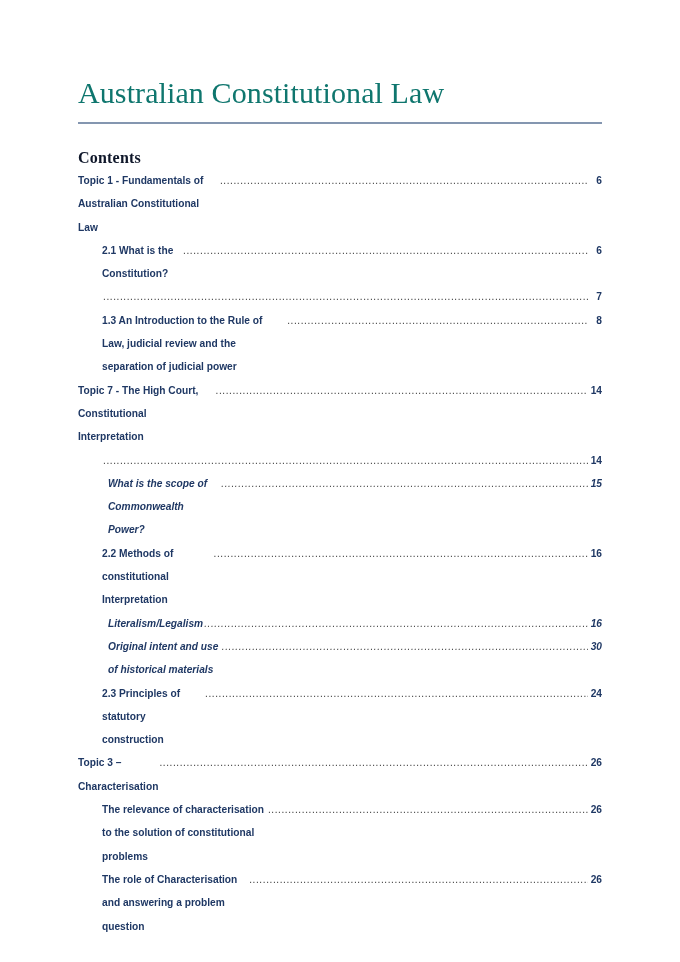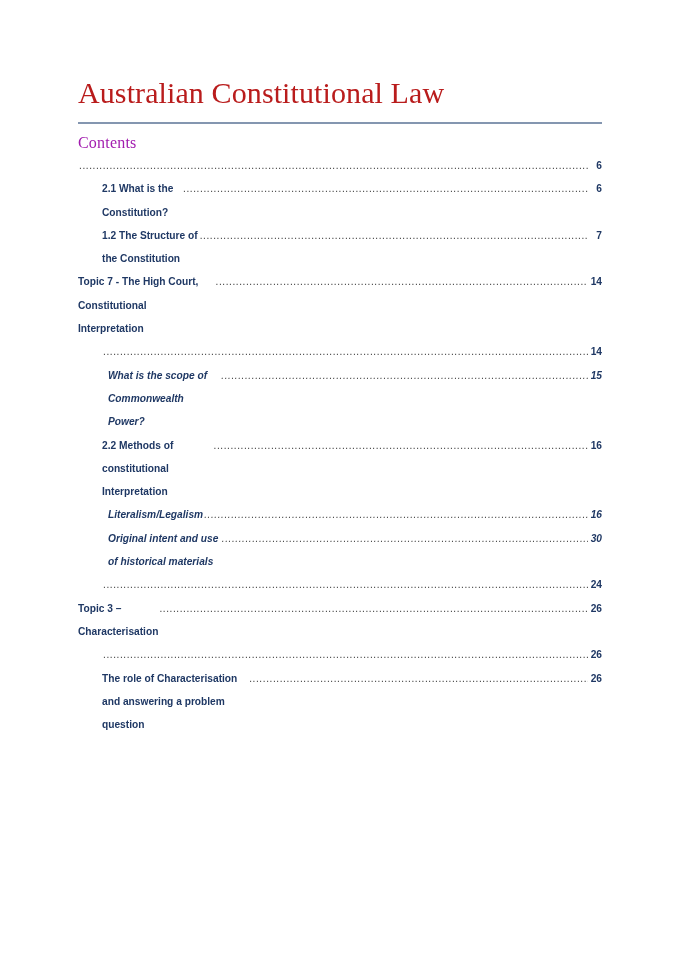--- a/index.html
+++ b/index.html
@@ -29,43 +29,43 @@
     left: 78px;
     top: 0;
     width: 524px;
   }
 
   
   .doc-title {
     font-family: "Liberation Serif", "DejaVu Serif", serif;
     font-size: 30px;
     font-weight: 400;
-    color: #b91c1c;
+    color: #0f766e;
     letter-spacing: 0.1px;
     line-height: 1.1;
     margin: 0;
     padding-top: 76px;
     white-space: nowrap;
   }
 
   .title-rule {
     margin-top: 13px;
     height: 2px;
     background: #8496b0;
     width: 524px;
   }
 
   
   .contents-heading {
     font-family: "Liberation Serif", "DejaVu Serif", serif;
     font-size: 16px;
-    font-weight: normal;
-    color: #a21caf;
-    margin: 0;
-    padding-top: 10px;
+    font-weight: bold;
+    color: #0f172a;
+    margin: 0;
+    padding-top: 25px;
     padding-bottom: 2px;
     letter-spacing: 0.2px;
   }
 
   
   .toc {
     margin: 0;
     padding: 0;
     list-style: none;
     font-size: 10.2px;
@@ -132,38 +132,45 @@
 
     <h1 class="doc-title">Australian Constitutional Law</h1>
 
     <div class="title-rule"></div>
 
     <h2 class="contents-heading">Contents</h2>
 
     <nav class="toc" id="toc-list">
         <a class="toc-entry lvl-0" href="#">
           <span class="row">
+            <span class="entry-text">Topic 1 - Fundamentals of Australian Constitutional Law</span>
             <span class="leader"></span>
             <span class="page-num">6</span>
           </span>
         </a>
         <a class="toc-entry lvl-1" href="#">
           <span class="row">
             <span class="entry-text">2.1 What is the Constitution?</span>
             <span class="leader"></span>
             <span class="page-num">6</span>
           </span>
         </a>
         <a class="toc-entry lvl-1" href="#">
           <span class="row">
-            <span class="entry-text">1.2 The Structure of the Constitution</span>
             <span class="leader"></span>
             <span class="page-num">7</span>
           </span>
         </a>
+        <a class="toc-entry lvl-1" href="#">
+          <span class="row">
+            <span class="entry-text">1.3 An Introduction to the Rule of Law, judicial review and the separation of judicial power</span>
+            <span class="leader"></span>
+            <span class="page-num">8</span>
+          </span>
+        </a>
         <a class="toc-entry lvl-0" href="#">
           <span class="row">
             <span class="entry-text">Topic 7 - The High Court, Constitutional Interpretation</span>
             <span class="leader"></span>
             <span class="page-num">14</span>
           </span>
         </a>
         <a class="toc-entry lvl-1" href="#">
           <span class="row">
             <span class="leader"></span>
@@ -193,33 +200,35 @@
         </a>
         <a class="toc-entry lvl-2" href="#">
           <span class="row">
             <span class="entry-text">Original intent and use of historical materials</span>
             <span class="leader"></span>
             <span class="page-num">30</span>
           </span>
         </a>
         <a class="toc-entry lvl-1" href="#">
           <span class="row">
+            <span class="entry-text">2.3 Principles of statutory construction</span>
             <span class="leader"></span>
             <span class="page-num">24</span>
           </span>
         </a>
         <a class="toc-entry lvl-0" href="#">
           <span class="row">
             <span class="entry-text">Topic 3 – Characterisation</span>
             <span class="leader"></span>
             <span class="page-num">26</span>
           </span>
         </a>
         <a class="toc-entry lvl-1" href="#">
           <span class="row">
+            <span class="entry-text">The relevance of characterisation to the solution of constitutional problems</span>
             <span class="leader"></span>
             <span class="page-num">26</span>
           </span>
         </a>
         <a class="toc-entry lvl-1" href="#">
           <span class="row">
             <span class="entry-text">The role of Characterisation and answering a problem question</span>
             <span class="leader"></span>
             <span class="page-num">26</span>
           </span>

